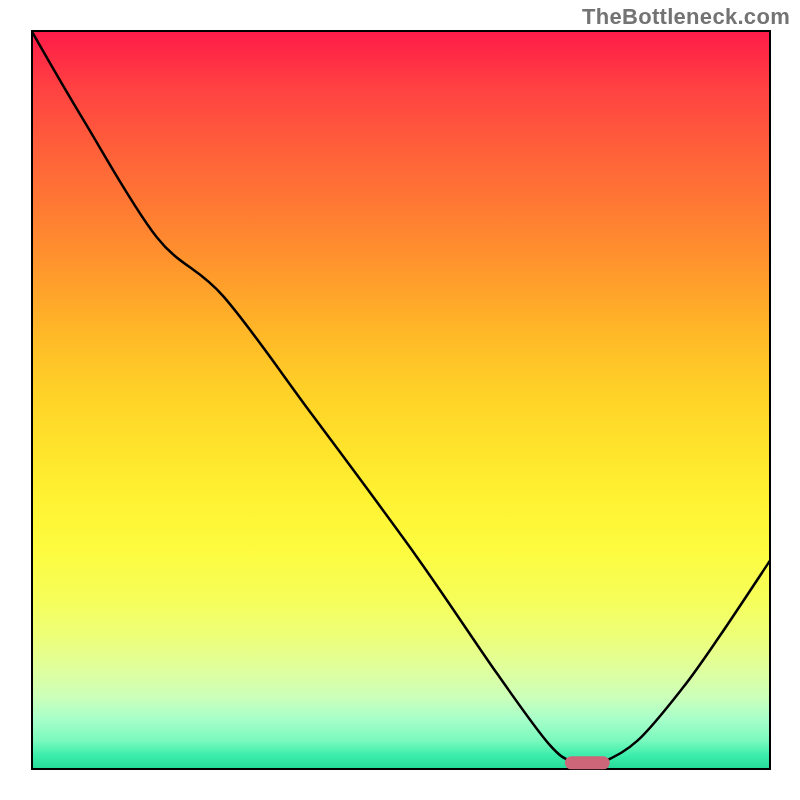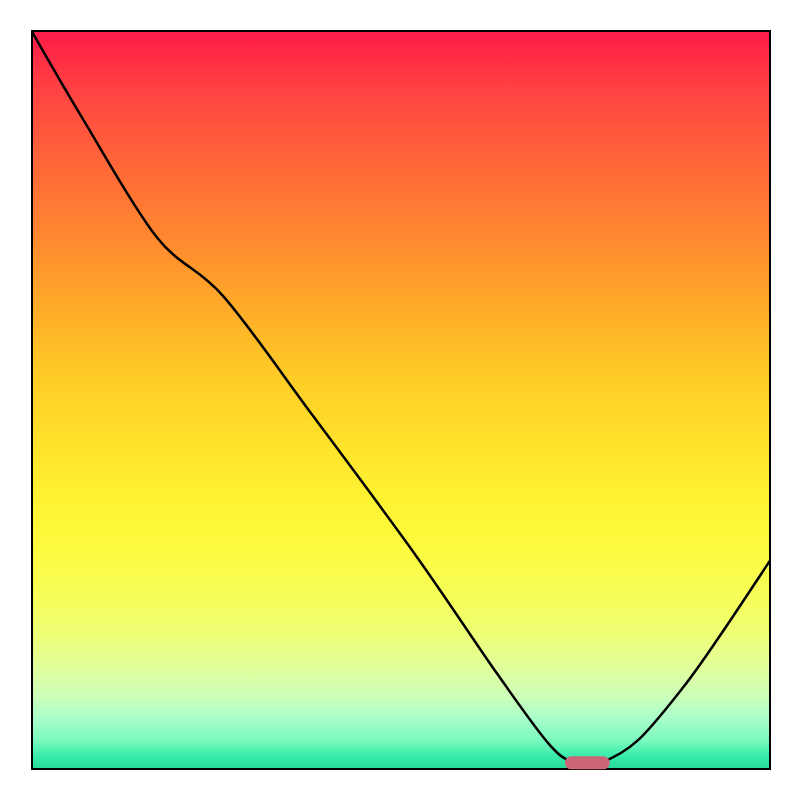--- a/index.html
+++ b/index.html
@@ -78,20 +78,21 @@
     z-index: 6;
     transform: translate(-50%, -50%);
     border-radius: 999px;
     background: #cc6678;
   }
 </style>
 </head>
 <body>
 
 <div class="container">
+  <div class="watermark">TheBottleneck.com</div>
 
   <div class="plot"></div>
 
   <svg class="curve-svg" viewBox="0 0 740 740" preserveAspectRatio="none">
     <path fill="none" stroke="#000000" stroke-width="2.5" d="M 0 0 C 8.633333333333335 14.799999999999992, 30.833333333333336 54.266666666666616, 51.800000000000004 88.79999999999995 C 72.76666666666668 123.33333333333329, 102.36666666666667 177.60000000000005, 125.80000000000001 207.20000000000005 C 149.23333333333335 236.80000000000004, 166.5 236.79999999999998, 192.4 266.4 C 218.3 296, 249.13333333333333 341.6333333333333, 281.2 384.8 C 313.26666666666665 427.9666666666667, 353.9666666666667 482.23333333333335, 384.8 525.4 C 415.6333333333333 568.5666666666666, 444 612.3499999999999, 466.2 643.8 C 488.4 675.25, 505.05 699.3, 518 714.1 C 530.95 728.9000000000001, 535.2666666666667 729.5166666666667, 543.9 732.6 C 552.5333333333333 735.6833333333334, 559.3166666666667 736.3000000000001, 569.8000000000001 732.6 C 580.2833333333334 728.9, 593.2333333333333 722.7333333333333, 606.8 710.4 C 620.3666666666666 698.0666666666666, 637.6333333333333 675.8666666666667, 651.2 658.6 C 664.7666666666668 641.3333333333334, 673.4000000000001 628.3833333333333, 688.2 606.8 C 703 585.2166666666666, 731.3666666666667 542.05, 740 529.1"></path>
   </svg>
 
   <div class="marker" style="left: 587.48px; top: 762.6px; width: 44.4px; height: 13.32px; background: rgb(204, 102, 120);"></div>
 
   <div class="frame"></div>

